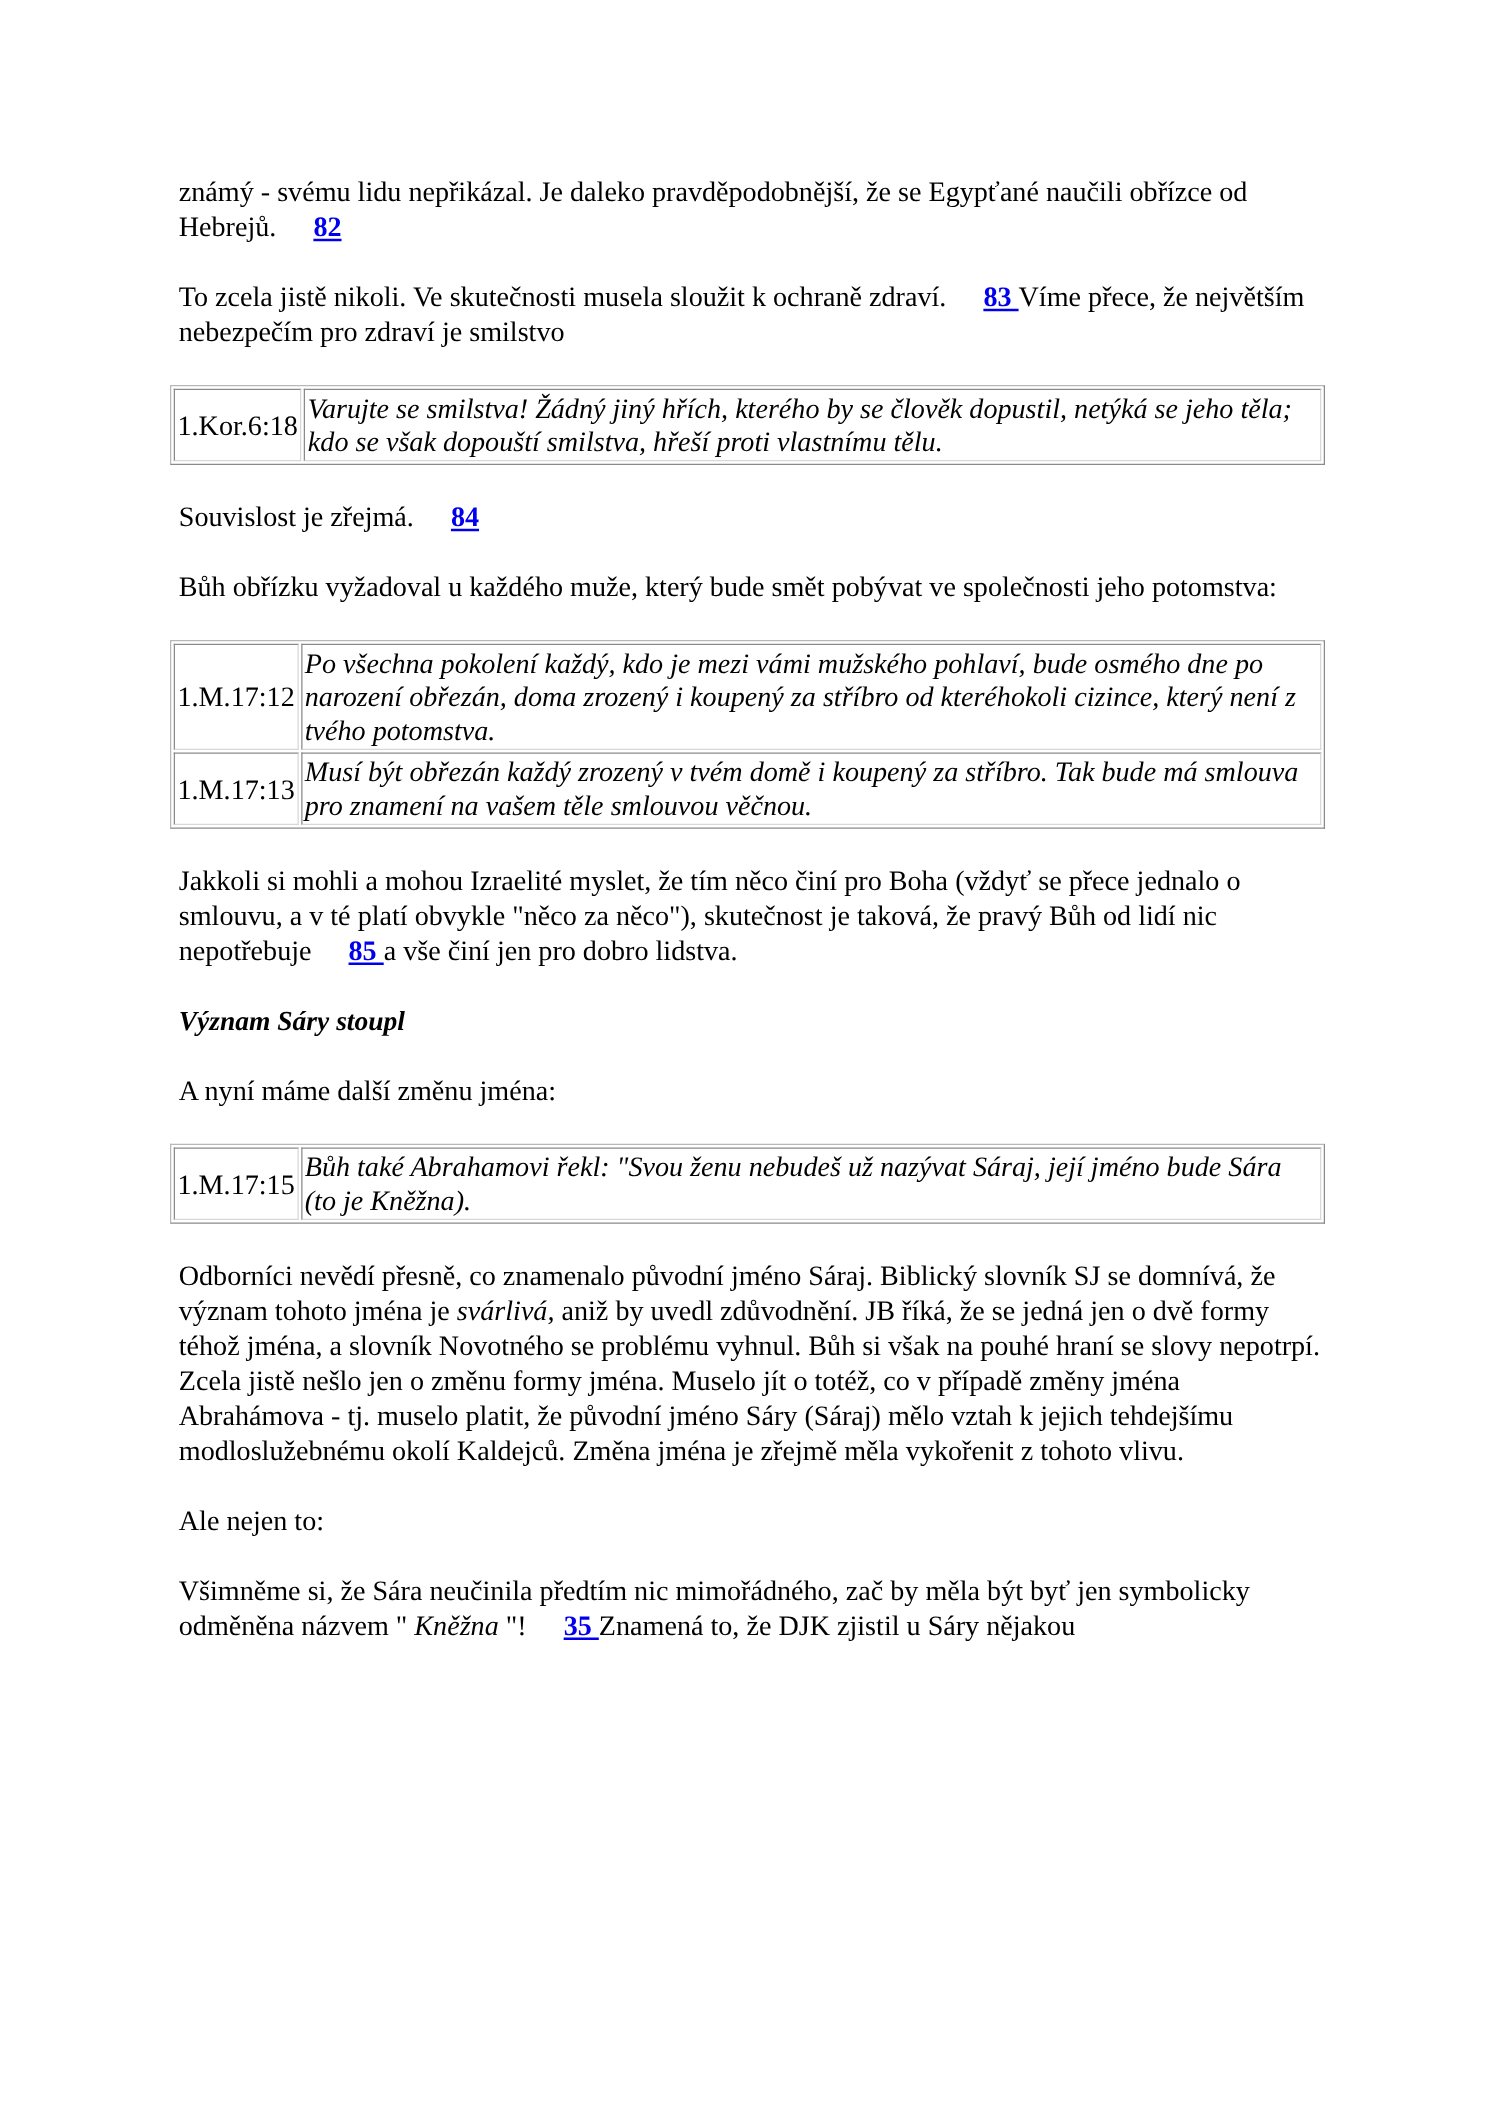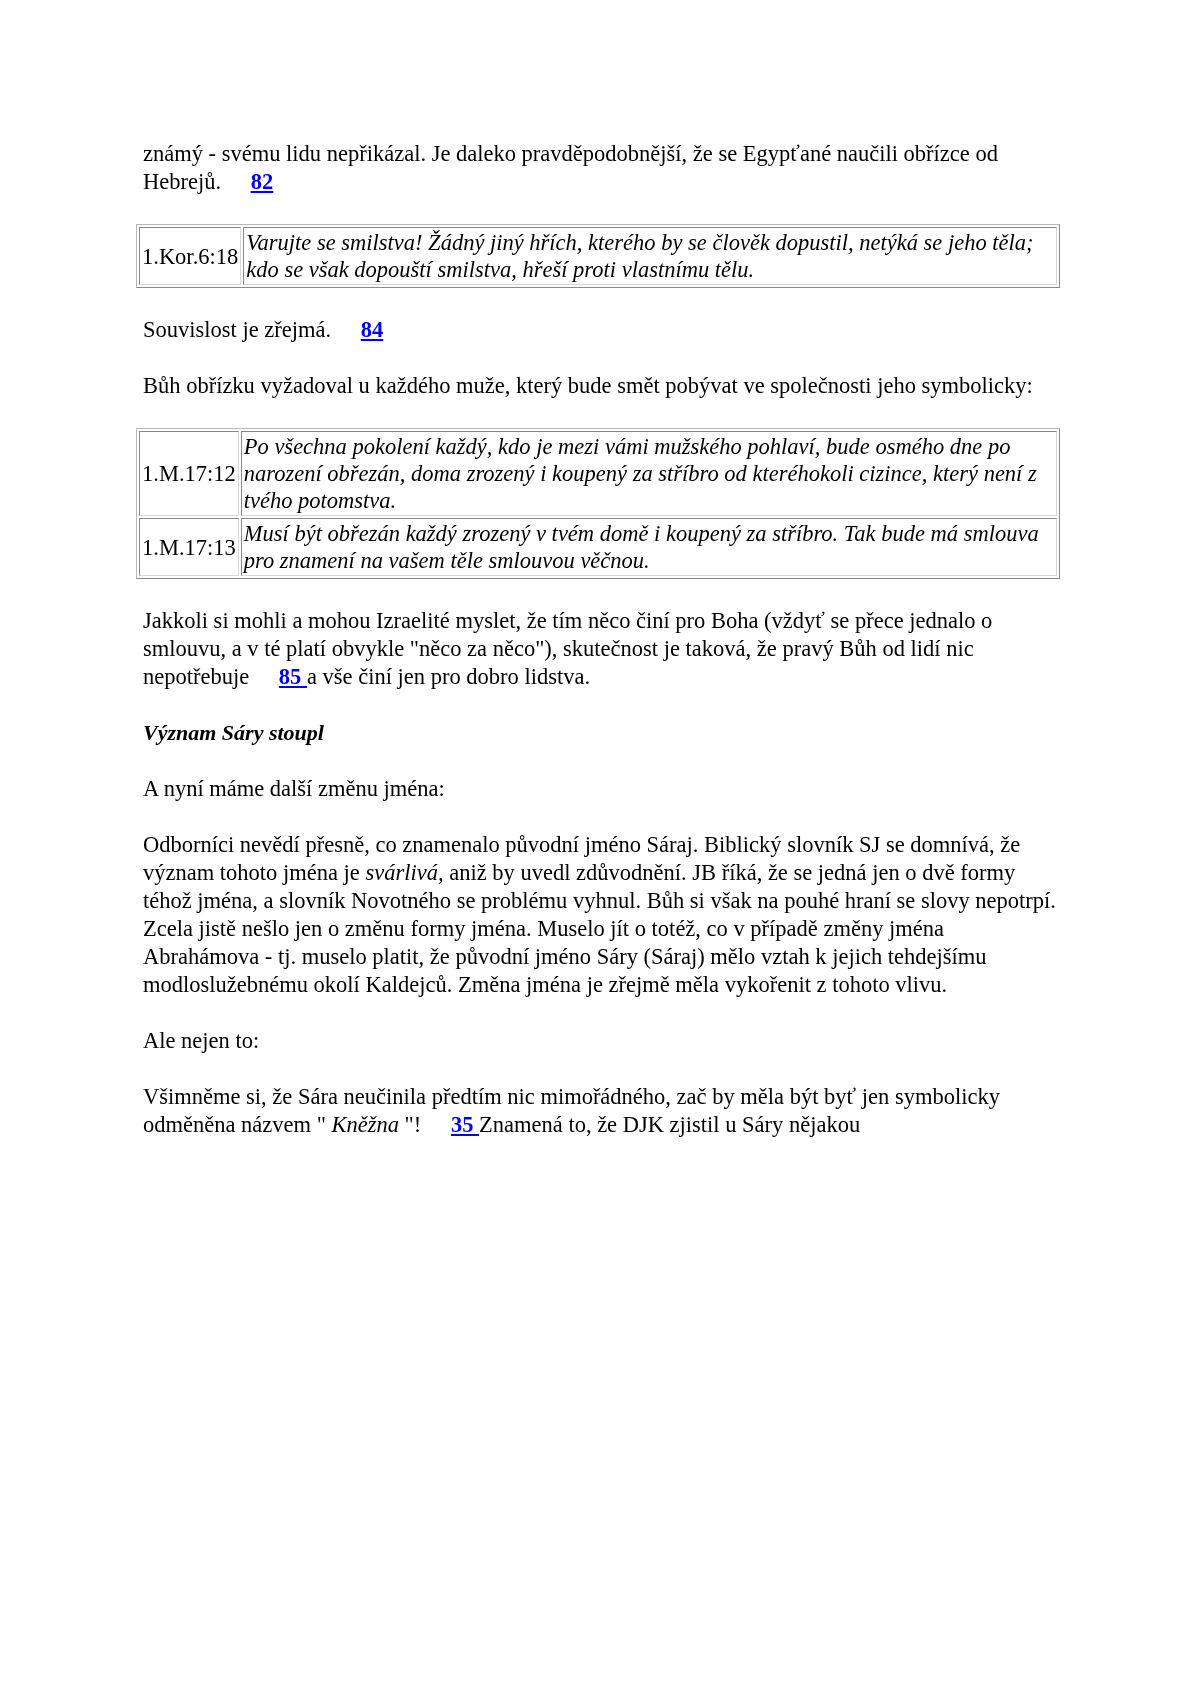--- a/index.html
+++ b/index.html
@@ -18,53 +18,62 @@
   em { font-style: italic; text-align: center; }
 </style>
 </head>
 <body>
 
 <div class="page">
 
   <p><span>známý - svému lidu nepřikázal. Je daleko pravděpodobnější, že se Egypťané naučili obřízce od Hebrejů. </span><a class="fn" href="#">82</a></p>
 
 
+  <p><span>To zcela jistě nikoli. Ve skutečnosti musela sloužit k ochraně zdraví. </span><a class="fn" href="#">83 </a><span>Víme přece, že největším nebezpečím pro zdraví je smilstvo</span></p>
 
   <table class="quote">
     <tbody>
         <tr>
       <td class="ref">1.Kor.6:18</td>
       <td class="txt">Varujte se smilstva! Žádný jiný hřích, kterého by se člověk dopustil, netýká se jeho těla; kdo se však dopouští smilstva, hřeší proti vlastnímu tělu.</td>
     </tr>
   </tbody>
     </table>
 
   <p><span>Souvislost je zřejmá. </span><a class="fn" href="#">84</a></p>
 
-  <p>Bůh obřízku vyžadoval u každého muže, který bude smět pobývat ve společnosti jeho symbolicky:</p>
+  <p>Bůh obřízku vyžadoval u každého muže, který bude smět pobývat ve společnosti jeho potomstva:</p>
 
   <table class="quote">
     <tbody>
         <tr>
       <td class="ref">1.M.17:12</td>
       <td class="txt">Po všechna pokolení každý, kdo je mezi vámi mužského pohlaví, bude osmého dne po narození obřezán, doma zrozený i koupený za stříbro od kteréhokoli cizince, který není z tvého potomstva.</td>
     </tr>
     <tr>
       <td class="ref">1.M.17:13</td>
       <td class="txt">Musí být obřezán každý zrozený v tvém domě i koupený za stříbro. Tak bude má smlouva pro znamení na vašem těle smlouvou věčnou.</td>
     </tr>
   </tbody>
     </table>
 
   <p><span>Jakkoli si mohli a mohou Izraelité myslet, že tím něco činí pro Boha (vždyť se přece jednalo o smlouvu, a v té platí obvykle "něco za něco"), skutečnost je taková, že pravý Bůh od lidí nic nepotřebuje </span><a class="fn" href="#">85 </a><span>a vše činí jen pro dobro lidstva.</span></p>
 
   <h3>Význam Sáry stoupl</h3>
 
   <p>A nyní máme další změnu jména:</p>
 
+  <table class="quote">
+    <tbody>
+        <tr>
+      <td class="ref">1.M.17:15</td>
+      <td class="txt">Bůh také Abrahamovi řekl: "Svou ženu nebudeš už nazývat Sáraj, její jméno bude Sára (to je Kněžna).</td>
+    </tr>
+  </tbody>
+    </table>
 
   <p><span>Odborníci nevědí přesně, co znamenalo původní jméno Sáraj. Biblický slovník SJ se domnívá, že význam tohoto jména je </span><em>svárlivá,</em><span> aniž by uvedl zdůvodnění. JB říká, že se jedná jen o dvě formy téhož jména, a slovník Novotného se problému vyhnul. Bůh si však na pouhé hraní se slovy nepotrpí. Zcela jistě nešlo jen o změnu formy jména. Muselo jít o totéž, co v případě změny jména Abrahámova - tj. muselo platit, že původní jméno Sáry (Sáraj) mělo vztah k jejich tehdejšímu modloslužebnému okolí Kaldejců. Změna jména je zřejmě měla vykořenit z tohoto vlivu.</span></p>
 
   <p>Ale nejen to:</p>
 
   <p><span>Všimněme si, že Sára neučinila předtím nic mimořádného, zač by měla být byť jen symbolicky odměněna názvem " </span><em>Kněžna</em><span> "! </span><a class="fn" href="#">35 </a><span>Znamená to, že DJK zjistil u Sáry nějakou</span></p>
 
 </div>
 
 </body></html>

